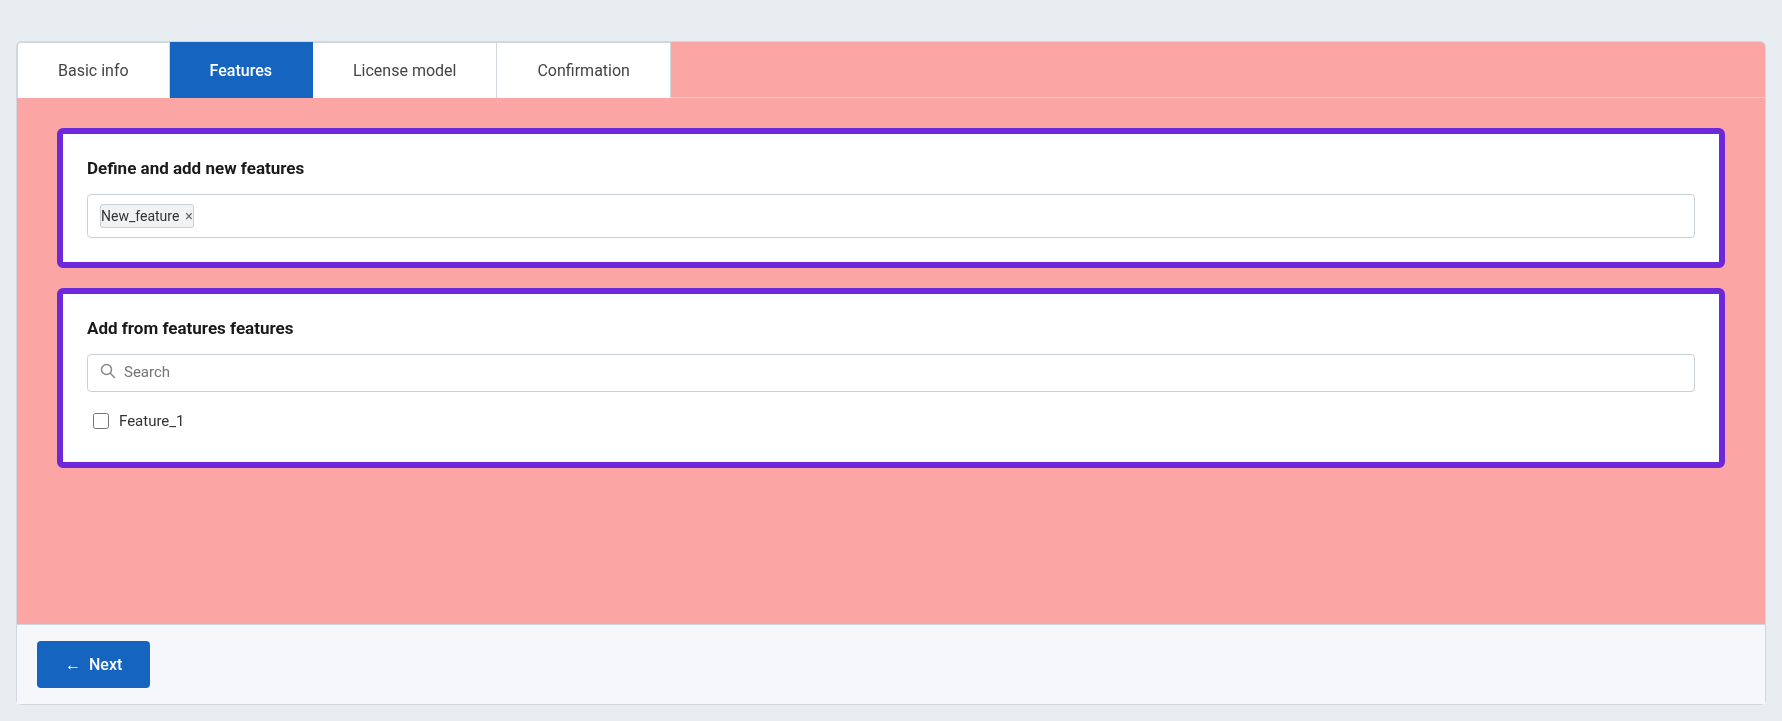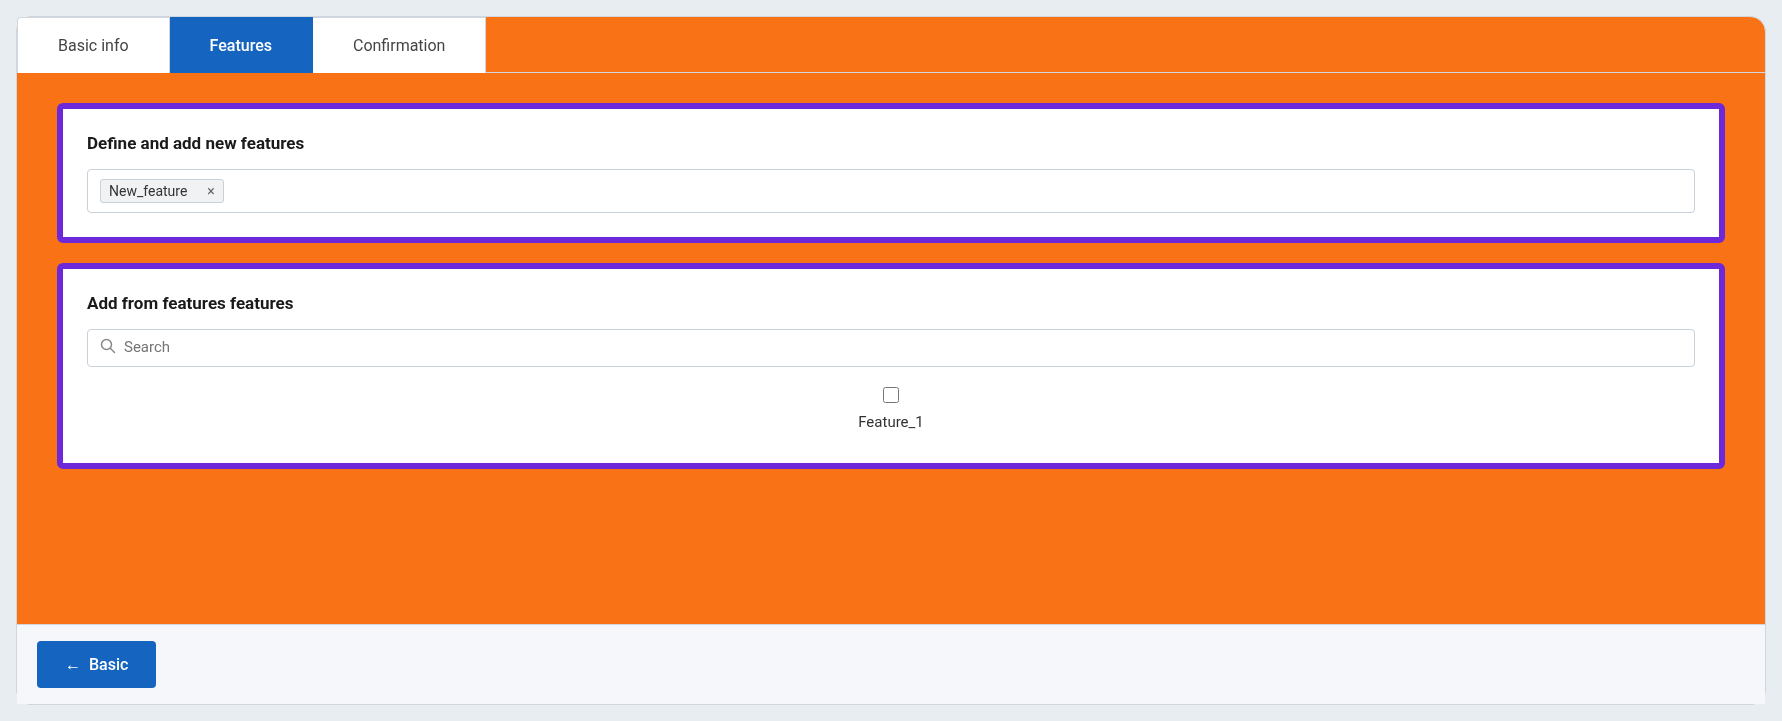--- a/index.html
+++ b/index.html
@@ -12,26 +12,27 @@
     body {
       background-color: #e8edf2;
       width: 1782px;
       min-height: 721px;
       display: flex;
       flex-direction: column;
       padding: 16px;
     }
 
     .main-container {
-      background: #f97316;
+      background: #fca5a5;
       border: 1px solid #d0d7de;
-      border-radius: 16px;
+      border-radius: 6px;
       flex: 1;
       display: flex;
       flex-direction: column;
+      margin-top: 25px;
     }
 
     
     .tabs {
       display: flex;
       border-bottom: 1px solid #d0d7de;
     }
 
     .tab {
       padding: 18px 40px;
@@ -94,24 +95,24 @@
       flex-wrap: wrap;
       gap: 6px;
     }
 
     .tag {
       display: inline-flex;
       align-items: center;
       background: #f0f2f4;
       border: 1px solid #c8d0d8;
       border-radius: 3px;
-      padding: 3px 8px;
+      padding: 3px 0;
       font-size: 14px;
       color: #333;
-      gap: 20px;
+      gap: 6px;
     }
 
     .tag-close {
       cursor: pointer;
       color: #666;
       font-size: 14px;
       line-height: 1;
     }
 
     
@@ -145,21 +146,20 @@
       gap: 4px;
     }
 
     .checkbox-item {
       display: flex;
       align-items: center;
       gap: 10px;
       padding: 8px 6px;
       font-size: 15px;
       color: #333;
-      flex-direction: column;
     }
 
     .checkbox-item input[type="checkbox"] {
       width: 16px;
       height: 16px;
       cursor: pointer;
       accent-color: #1565c0;
       border: 1px solid #888;
     }
 
@@ -194,20 +194,23 @@
 <body>
 
 <div class="main-container">
 
   <div class="tabs">
     <div class="tab">
       <span>Basic info</span>
     </div>
     <div class="tab active">
       <span>Features</span>
+    </div>
+    <div class="tab">
+      <span>License model</span>
     </div>
     <div class="tab">
       <span>Confirmation</span>
     </div>
   </div>
 
   <div class="content">
 
     <div class="card">
       <div class="card-title">Define and add new features</div>
@@ -238,17 +241,17 @@
           <span>Feature_1</span>
         </label>
       </div>
     </div>
 
   </div>
 
   <div class="footer">
     <button class="btn btn-primary">
         <span>←</span>
-        <span> Basic</span>
+        <span> Next</span>
       </button>
   </div>
 
 </div>
 
 </body></html>

